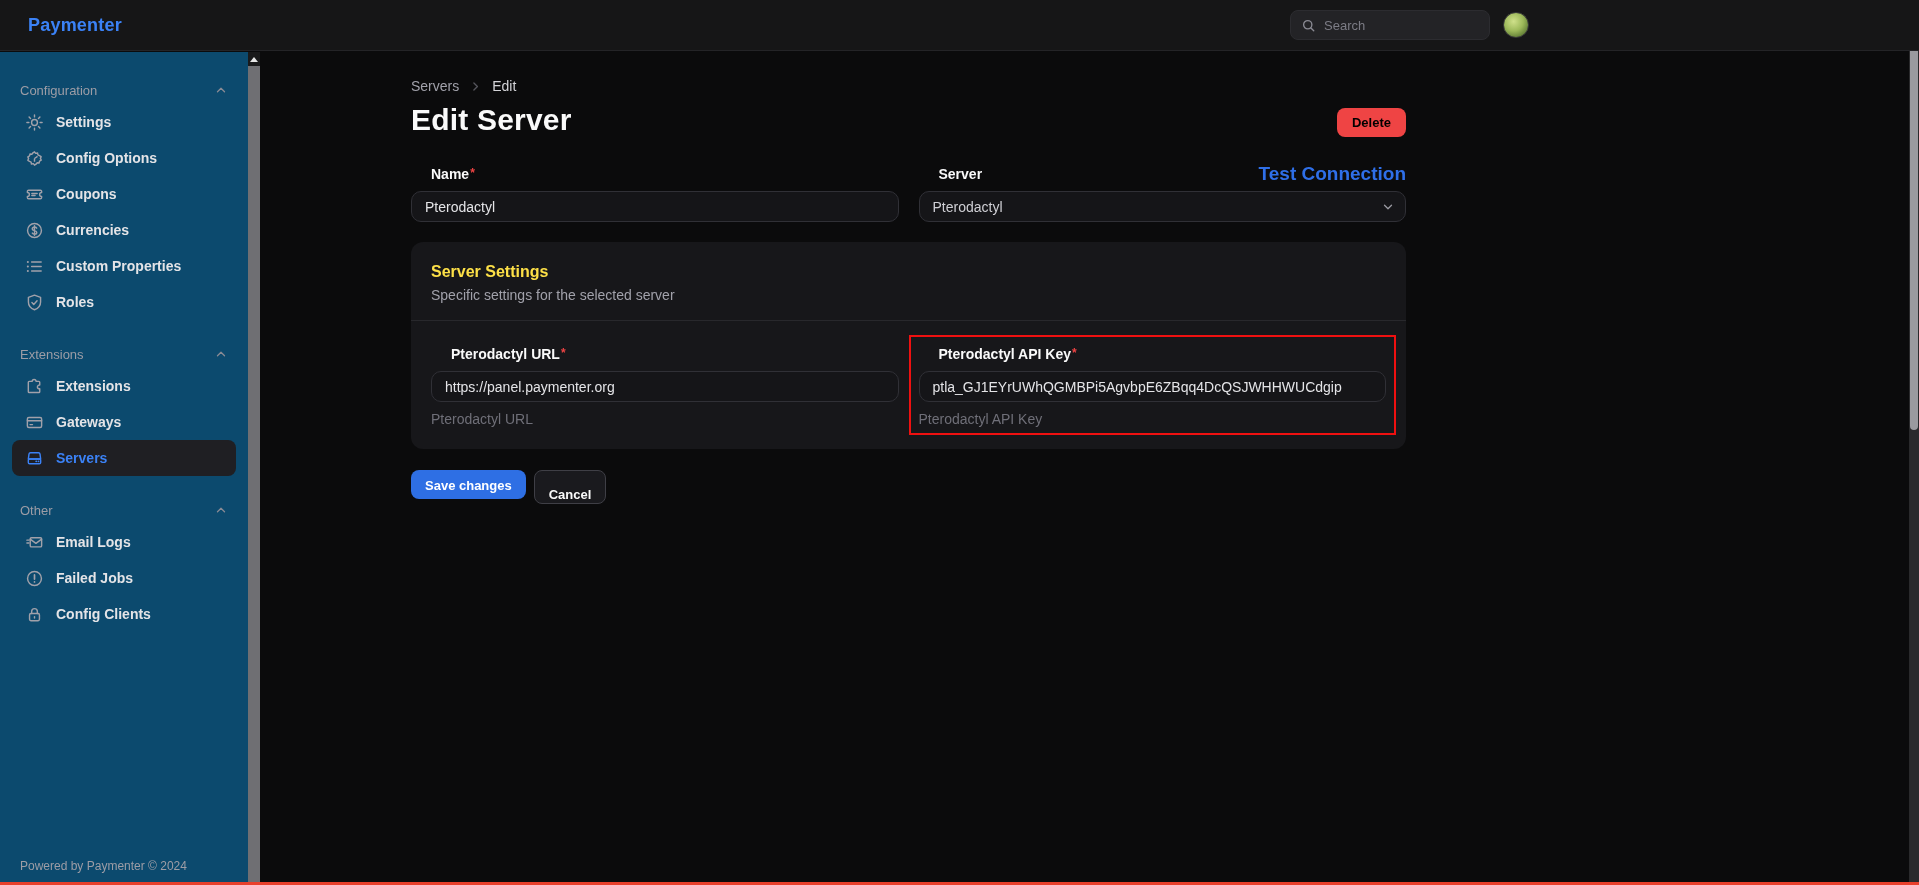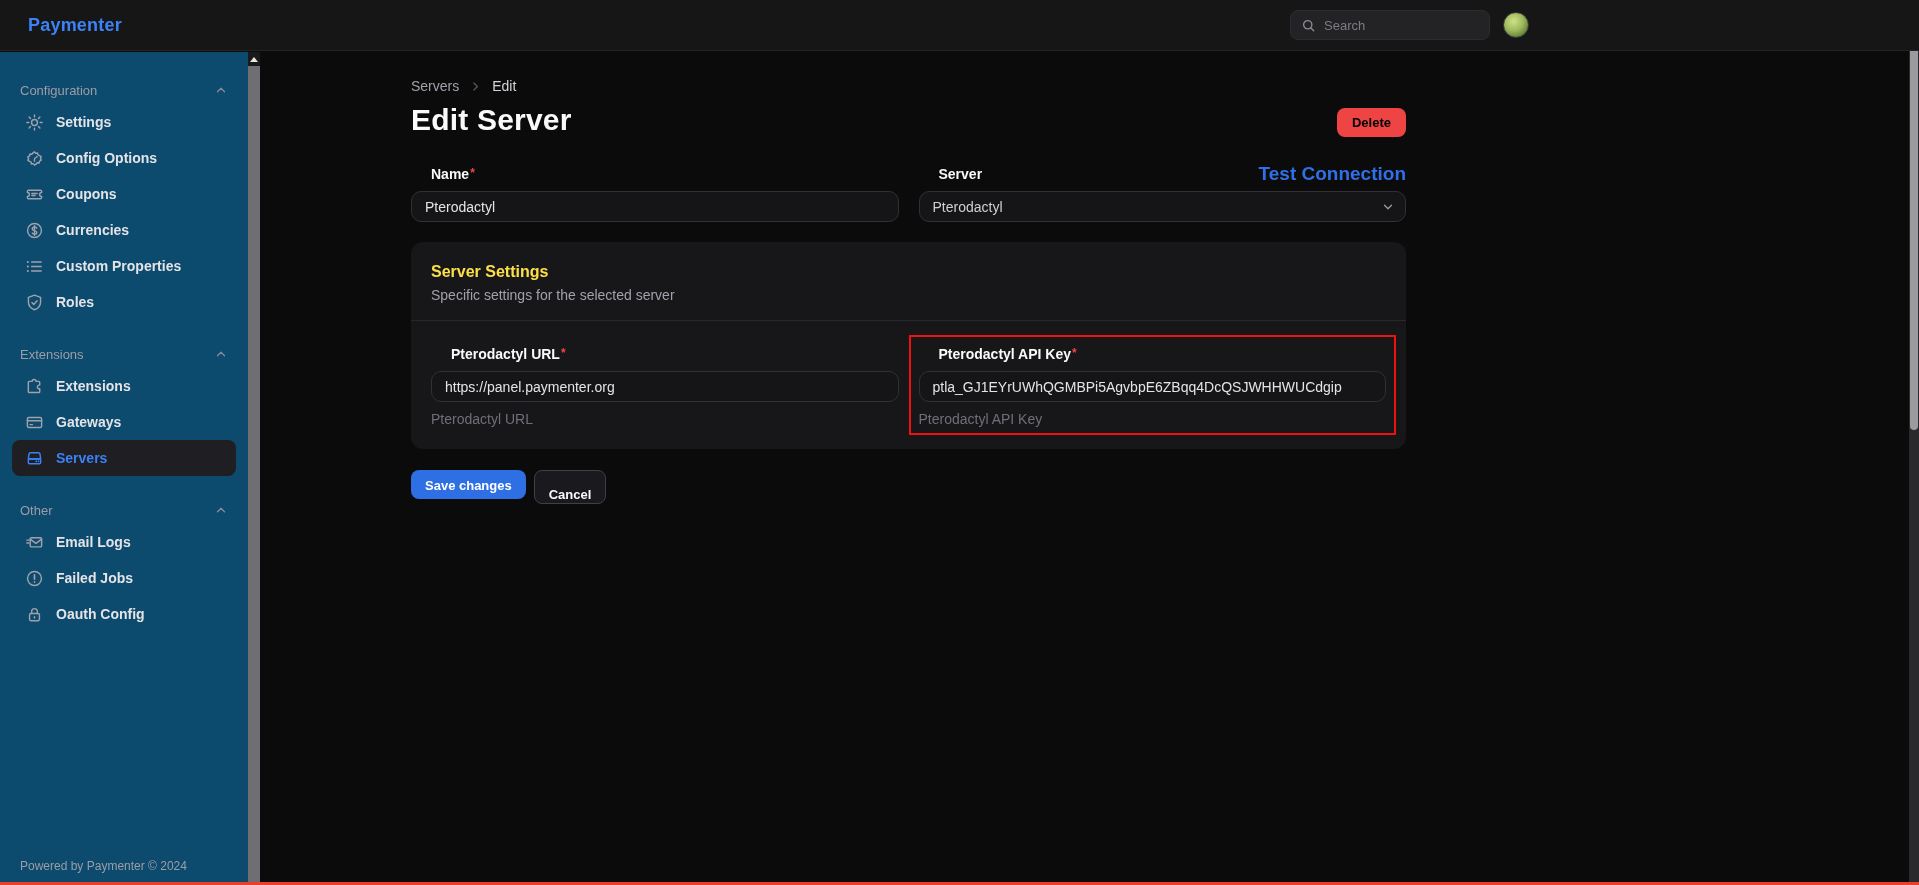--- a/index.html
+++ b/index.html
@@ -256,21 +256,21 @@
     <span class="nav-label">Failed Jobs</span>
   </div>
 
   <div class="nav-item">
     <span class="nav-icon">
       <svg width="19" height="19" viewBox="0 0 20 20" fill="none" stroke="currentColor" stroke-width="1.5" stroke-linecap="round" stroke-linejoin="round">
         <rect x="4.8" y="9" width="10.4" height="7.5" rx="1.4"></rect>
         <path d="M7 9V6.8a3 3 0 016 0V9M10 12.2v1.6"></path>
       </svg>
     </span>
-    <span class="nav-label">Oauth Config</span>
+    <span class="nav-label">Config Clients</span>
   </div>
 
   <div class="sidebar-footer">Powered by Paymenter © 2024</div>
 </div>
 
 <div class="side-scroll">
   <div class="up-btn">
       <div class="tri"></div>
     </div>
   <div class="thumb"></div>

